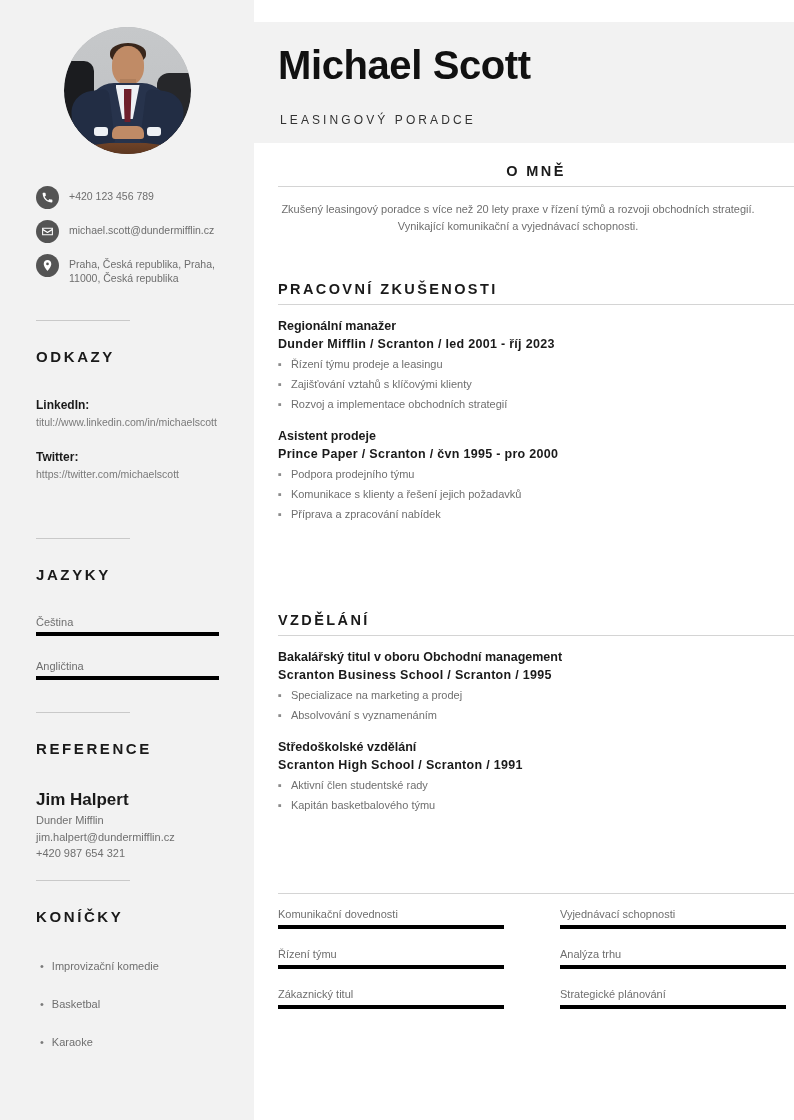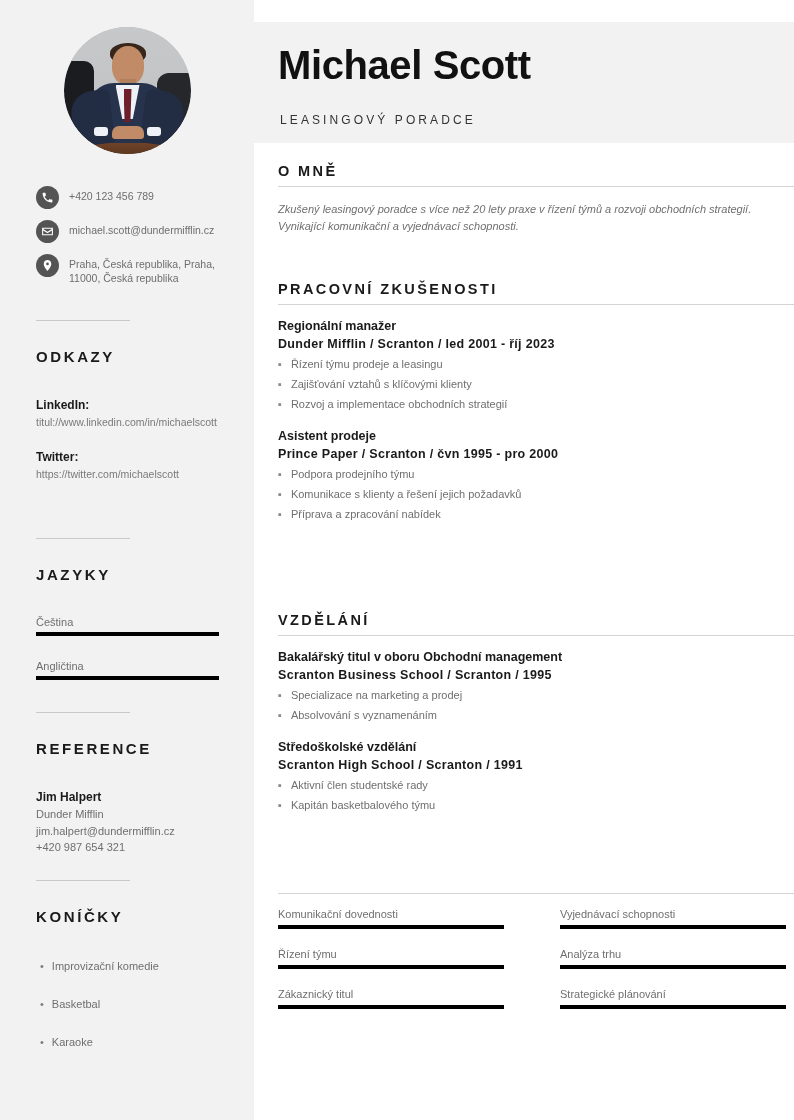--- a/index.html
+++ b/index.html
@@ -225,21 +225,21 @@
     color: #6f6f6f;
     margin-bottom: 4px;
   }
   .lang-bar {
     height: 4px;
     background: #000000;
     width: 100%;
   }
 
   .ref-name {
-    font-size: 12px;
+    font-size: 17px;
     font-weight: bold;
     color: #1a1a1a;
     margin: 0 0 2px 36px;
   }
   .ref-line {
     font-size: 11px;
     line-height: 16.5px;
     color: #6f6f6f;
     margin: 0 0 0 36px;
   }
@@ -312,21 +312,20 @@
     height: 1px;
     background: #d4d4d4;
     width: 516px;
     margin-bottom: 14px;
   }
   .summary {
     font-size: 11px;
     line-height: 16.5px;
     color: #6f6f6f;
     width: 480px;
-    font-style: italic;
   }
 
   .entry { margin-bottom: 17px; }
   .entry-title {
     font-size: 12.5px;
     font-weight: bold;
     color: #1a1a1a;
     margin-bottom: 4px;
   }
   .entry-meta {
@@ -494,21 +493,21 @@
     </div>
 
   </div>
 
   <div class="main">
 
     <div class="header-band"></div>
     <h1 class="name">Michael Scott</h1>
     <div class="role">LEASINGOVÝ PORADCE</div>
 
-    <div class="sec" style="top:163px;">
+    <div class="sec" style="top:163px;text-align:center;">
       <div class="sec-title">O MNĚ</div>
       <div class="sec-rule"></div>
       <div class="summary">Zkušený leasingový poradce s více než 20 lety praxe v řízení týmů a rozvoji obchodních strategií. Vynikající komunikační a vyjednávací schopnosti.</div>
     </div>
 
     <div class="sec" style="top:281px;">
       <div class="sec-title">PRACOVNÍ ZKUŠENOSTI</div>
       <div class="sec-rule"></div>
 
       <div class="entry">

